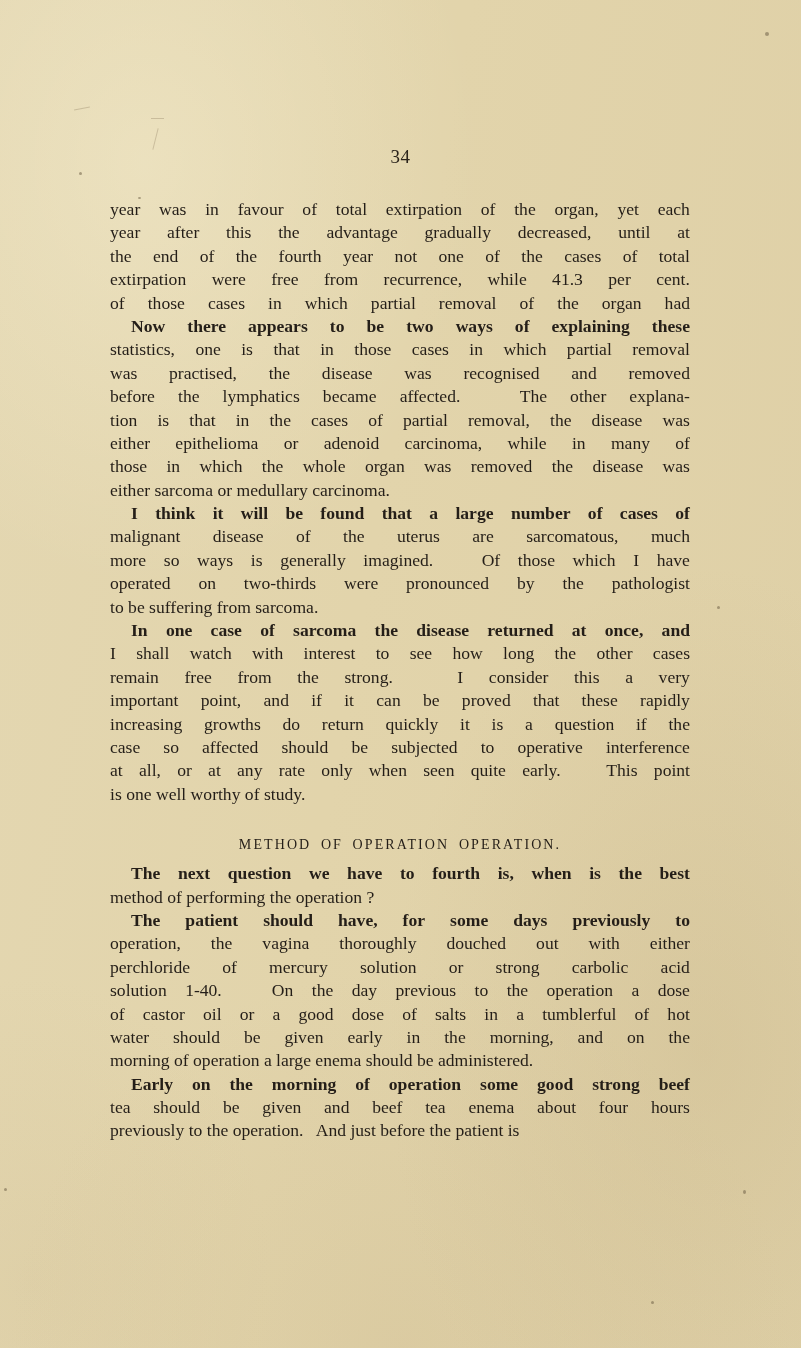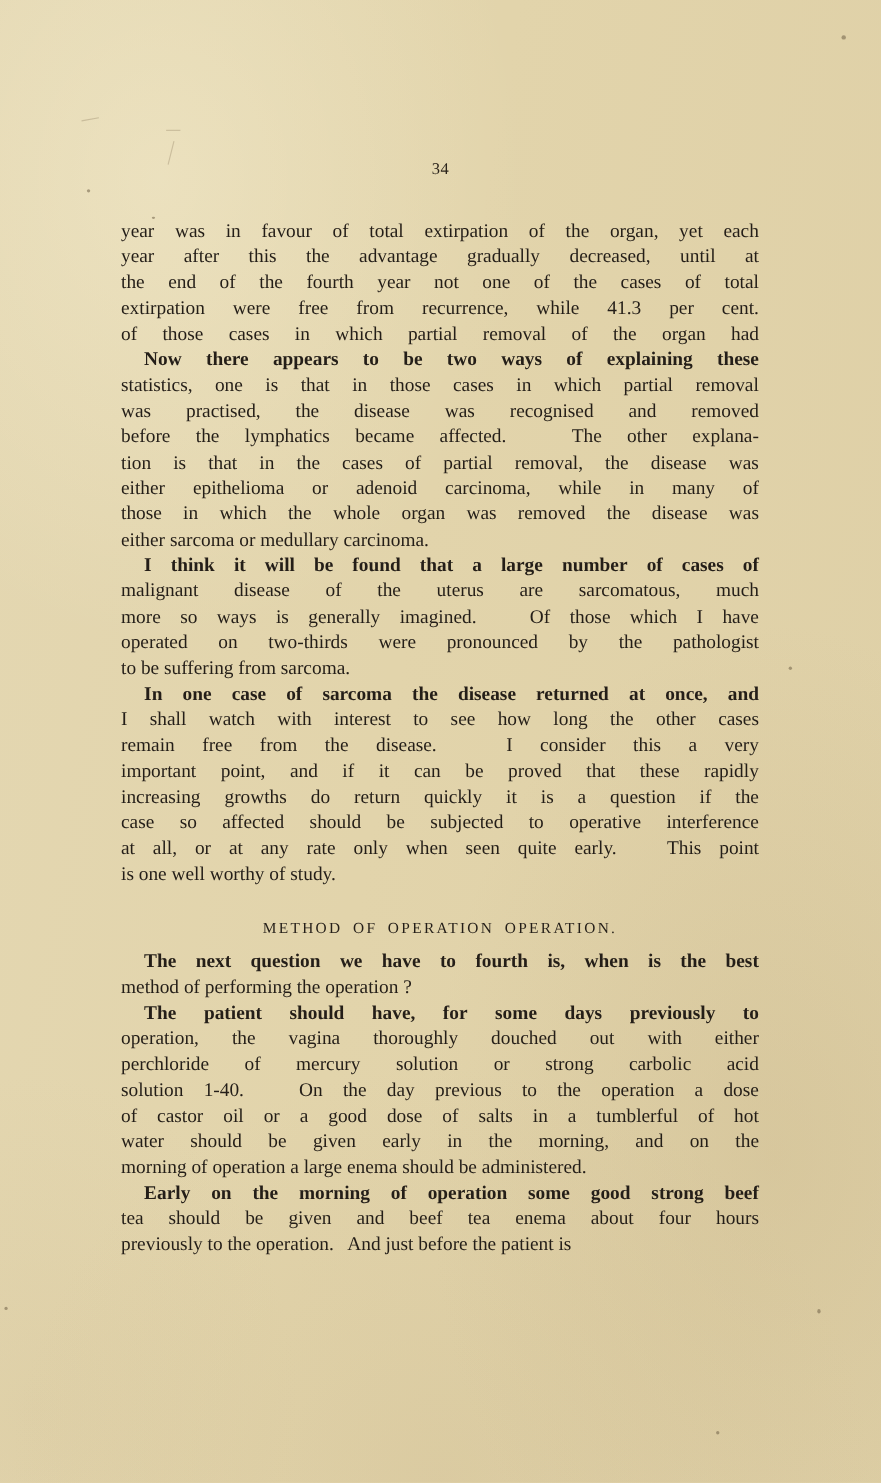--- a/index.html
+++ b/index.html
@@ -46,21 +46,21 @@
     position: absolute;
     inset: 0;
   }
 
   .folio {
     position: absolute;
     top: 146px;
     left: 0;
     width: 801px;
     text-align: center;
-    font-size: 15px;
+    font-size: 19px;
     letter-spacing: 0.5px;
     color: #2b241b;
   }
 
   .textblock {
     position: absolute;
     left: 110px;
     top: 198px;
     width: 580px;
   }
@@ -137,21 +137,21 @@
       <div class="para">
         <div class="line justify indent"><span class="w">I</span><span class="w">think</span><span class="w">it</span><span class="w">will</span><span class="w">be</span><span class="w">found</span><span class="w">that</span><span class="w">a</span><span class="w">large</span><span class="w">number</span><span class="w">of</span><span class="w">cases</span><span class="w">of</span></div>
         <div class="line justify"><span class="w">malignant</span><span class="w">disease</span><span class="w">of</span><span class="w">the</span><span class="w">uterus</span><span class="w">are</span><span class="w">sarcomatous,</span><span class="w">much</span></div>
         <div class="line justify"><span class="w">more</span><span class="w">so</span><span class="w">ways</span><span class="w">is</span><span class="w">generally</span><span class="w">imagined.</span><span class="w">   </span><span class="w">Of</span><span class="w">those</span><span class="w">which</span><span class="w">I</span><span class="w">have</span></div>
         <div class="line justify"><span class="w">operated</span><span class="w">on</span><span class="w">two-thirds</span><span class="w">were</span><span class="w">pronounced</span><span class="w">by</span><span class="w">the</span><span class="w">pathologist</span></div>
         <div class="line flush">to be suffering from sarcoma.</div>
       </div>
       <div class="para">
         <div class="line justify indent"><span class="w">In</span><span class="w">one</span><span class="w">case</span><span class="w">of</span><span class="w">sarcoma</span><span class="w">the</span><span class="w">disease</span><span class="w">returned</span><span class="w">at</span><span class="w">once,</span><span class="w">and</span></div>
         <div class="line justify"><span class="w">I</span><span class="w">shall</span><span class="w">watch</span><span class="w">with</span><span class="w">interest</span><span class="w">to</span><span class="w">see</span><span class="w">how</span><span class="w">long</span><span class="w">the</span><span class="w">other</span><span class="w">cases</span></div>
-        <div class="line justify"><span class="w">remain</span><span class="w">free</span><span class="w">from</span><span class="w">the</span><span class="w">disease.</span><span class="w">   </span><span class="w">I</span><span class="w">consider</span><span class="w">this</span><span class="w">a</span><span class="w">very</span></div>
+        <div class="line justify"><span class="w">remain</span><span class="w">free</span><span class="w">from</span><span class="w">the</span><span class="w">strong.</span><span class="w">   </span><span class="w">I</span><span class="w">consider</span><span class="w">this</span><span class="w">a</span><span class="w">very</span></div>
         <div class="line justify"><span class="w">important</span><span class="w">point,</span><span class="w">and</span><span class="w">if</span><span class="w">it</span><span class="w">can</span><span class="w">be</span><span class="w">proved</span><span class="w">that</span><span class="w">these</span><span class="w">rapidly</span></div>
         <div class="line justify"><span class="w">increasing</span><span class="w">growths</span><span class="w">do</span><span class="w">return</span><span class="w">quickly</span><span class="w">it</span><span class="w">is</span><span class="w">a</span><span class="w">question</span><span class="w">if</span><span class="w">the</span></div>
         <div class="line justify"><span class="w">case</span><span class="w">so</span><span class="w">affected</span><span class="w">should</span><span class="w">be</span><span class="w">subjected</span><span class="w">to</span><span class="w">operative</span><span class="w">interference</span></div>
         <div class="line justify"><span class="w">at</span><span class="w">all,</span><span class="w">or</span><span class="w">at</span><span class="w">any</span><span class="w">rate</span><span class="w">only</span><span class="w">when</span><span class="w">seen</span><span class="w">quite</span><span class="w">early.</span><span class="w">   </span><span class="w">This</span><span class="w">point</span></div>
         <div class="line flush">is one well worthy of study.</div>
       </div>
       <div class="section-head">METHOD OF OPERATION OPERATION.</div>
       <div class="para">
         <div class="line justify indent"><span class="w">The</span><span class="w">next</span><span class="w">question</span><span class="w">we</span><span class="w">have</span><span class="w">to</span><span class="w">fourth</span><span class="w">is,</span><span class="w">when</span><span class="w">is</span><span class="w">the</span><span class="w">best</span></div>
         <div class="line flush">method of performing the operation ?</div>

